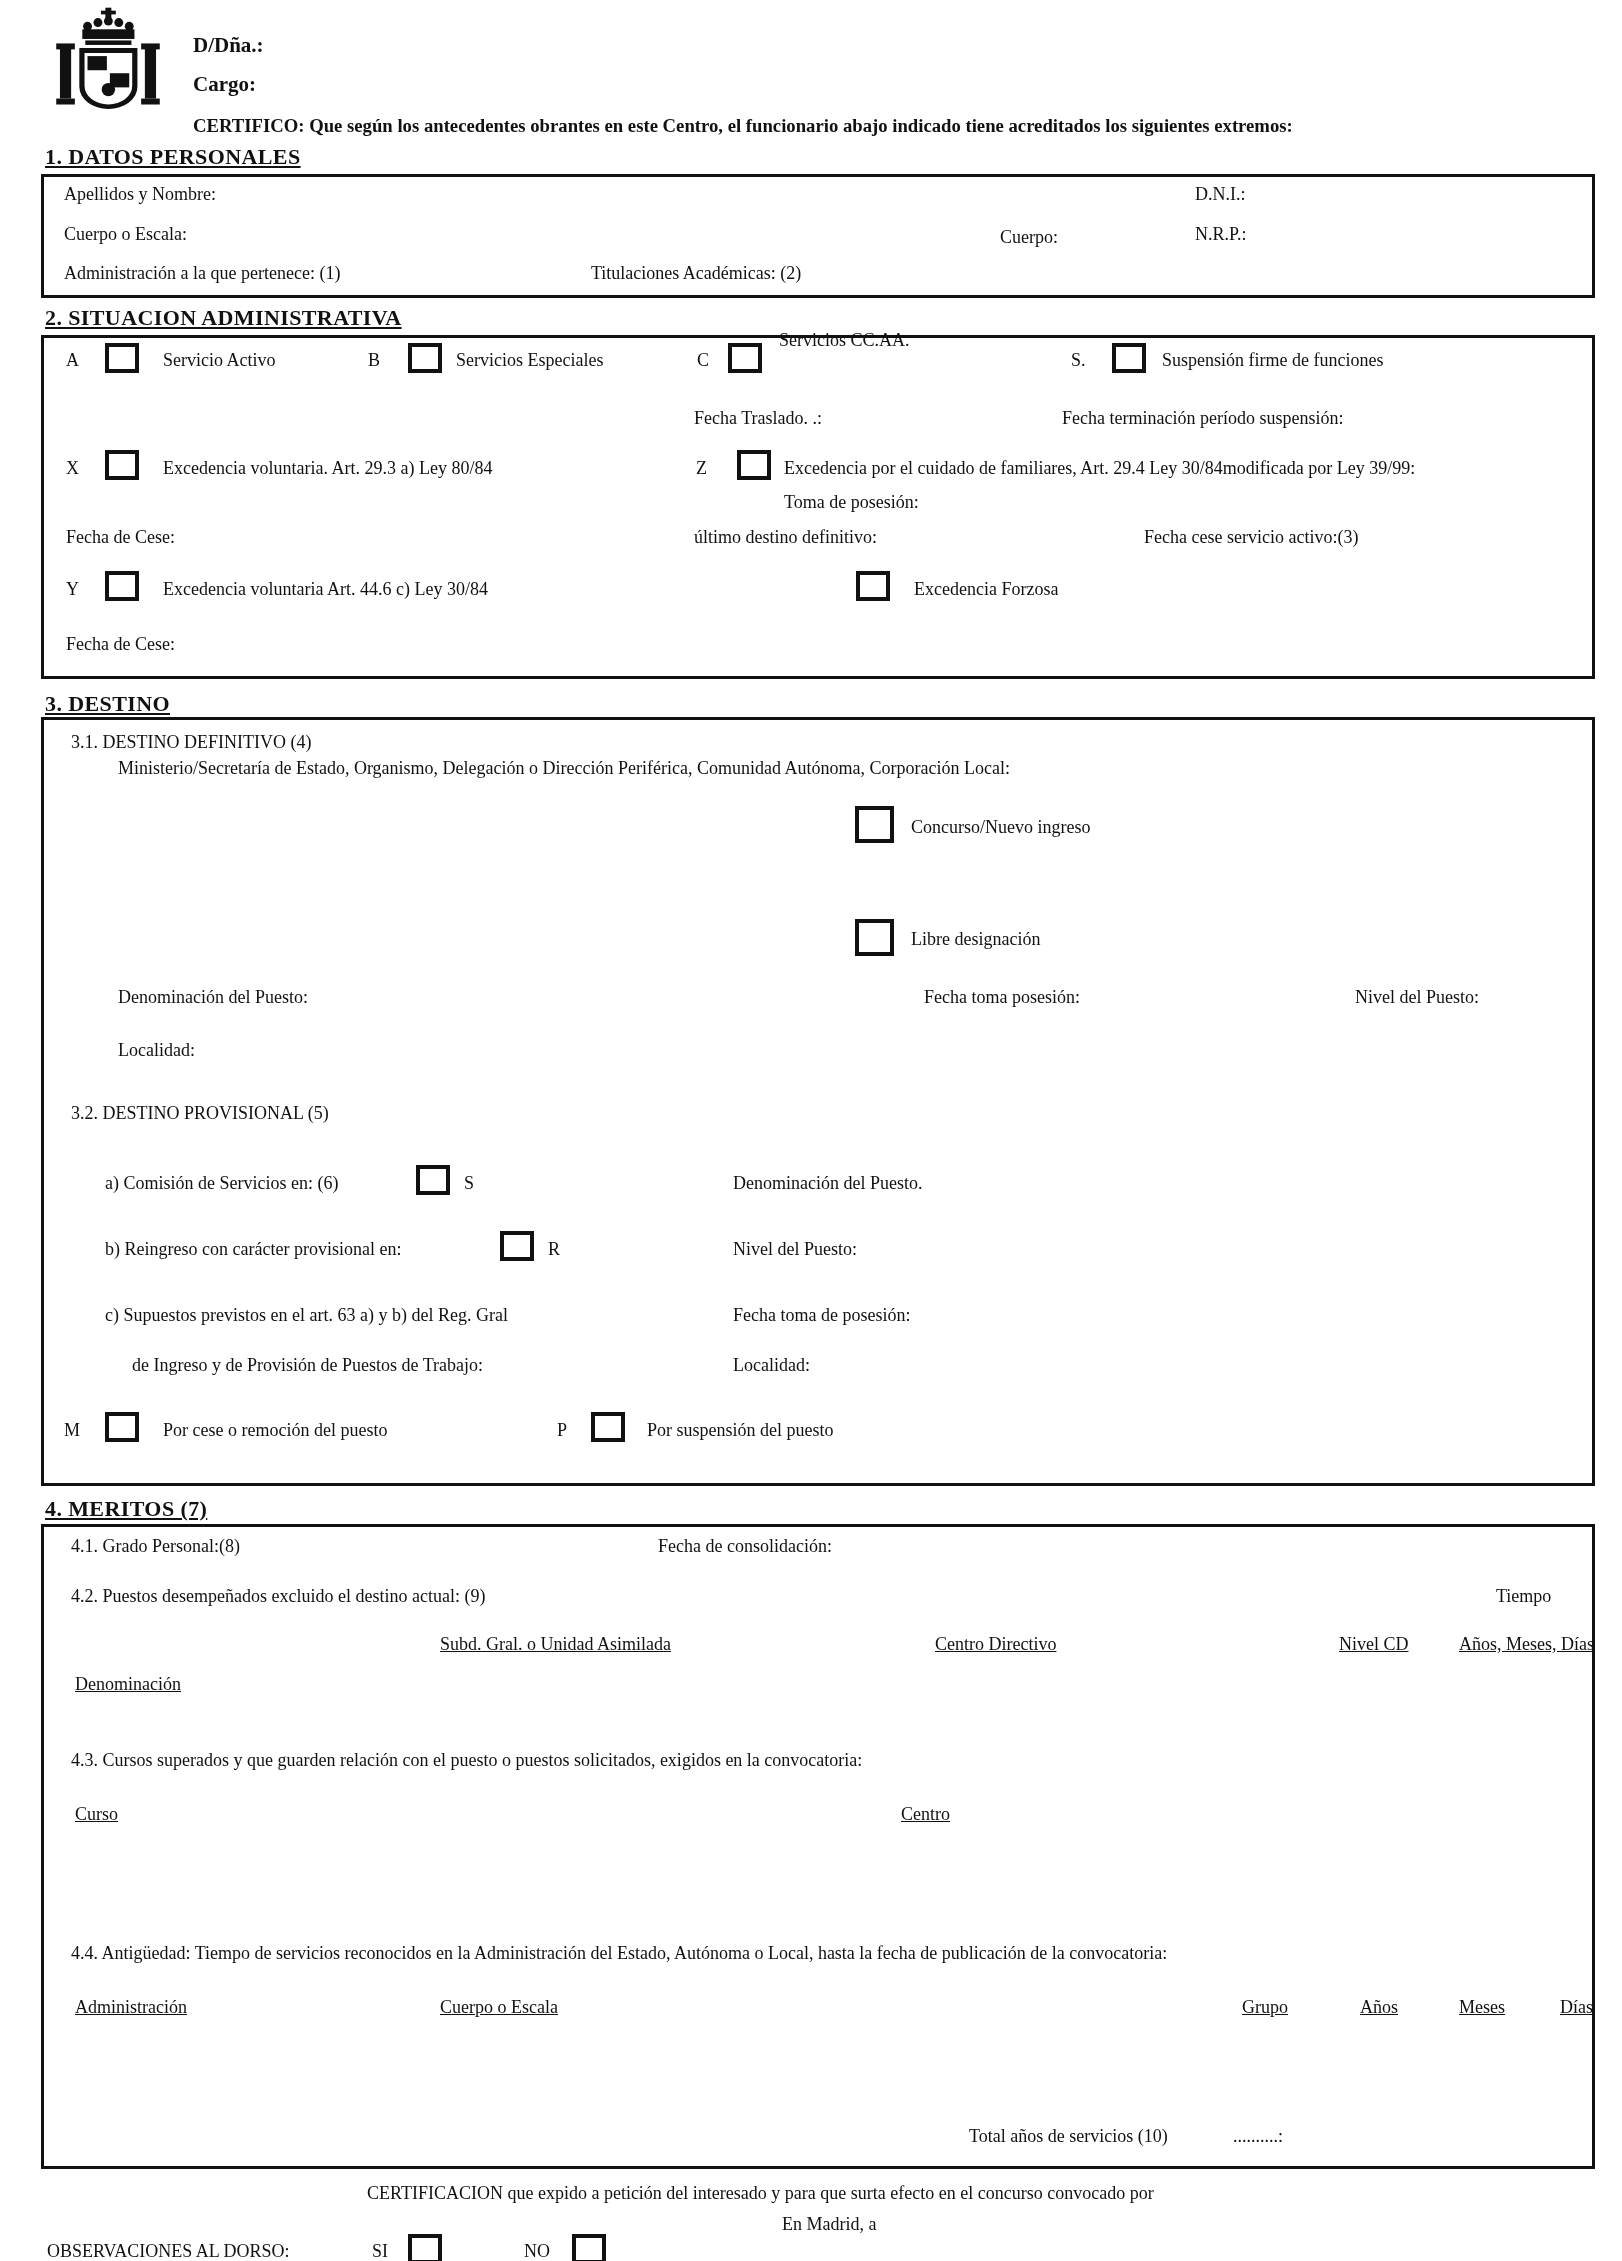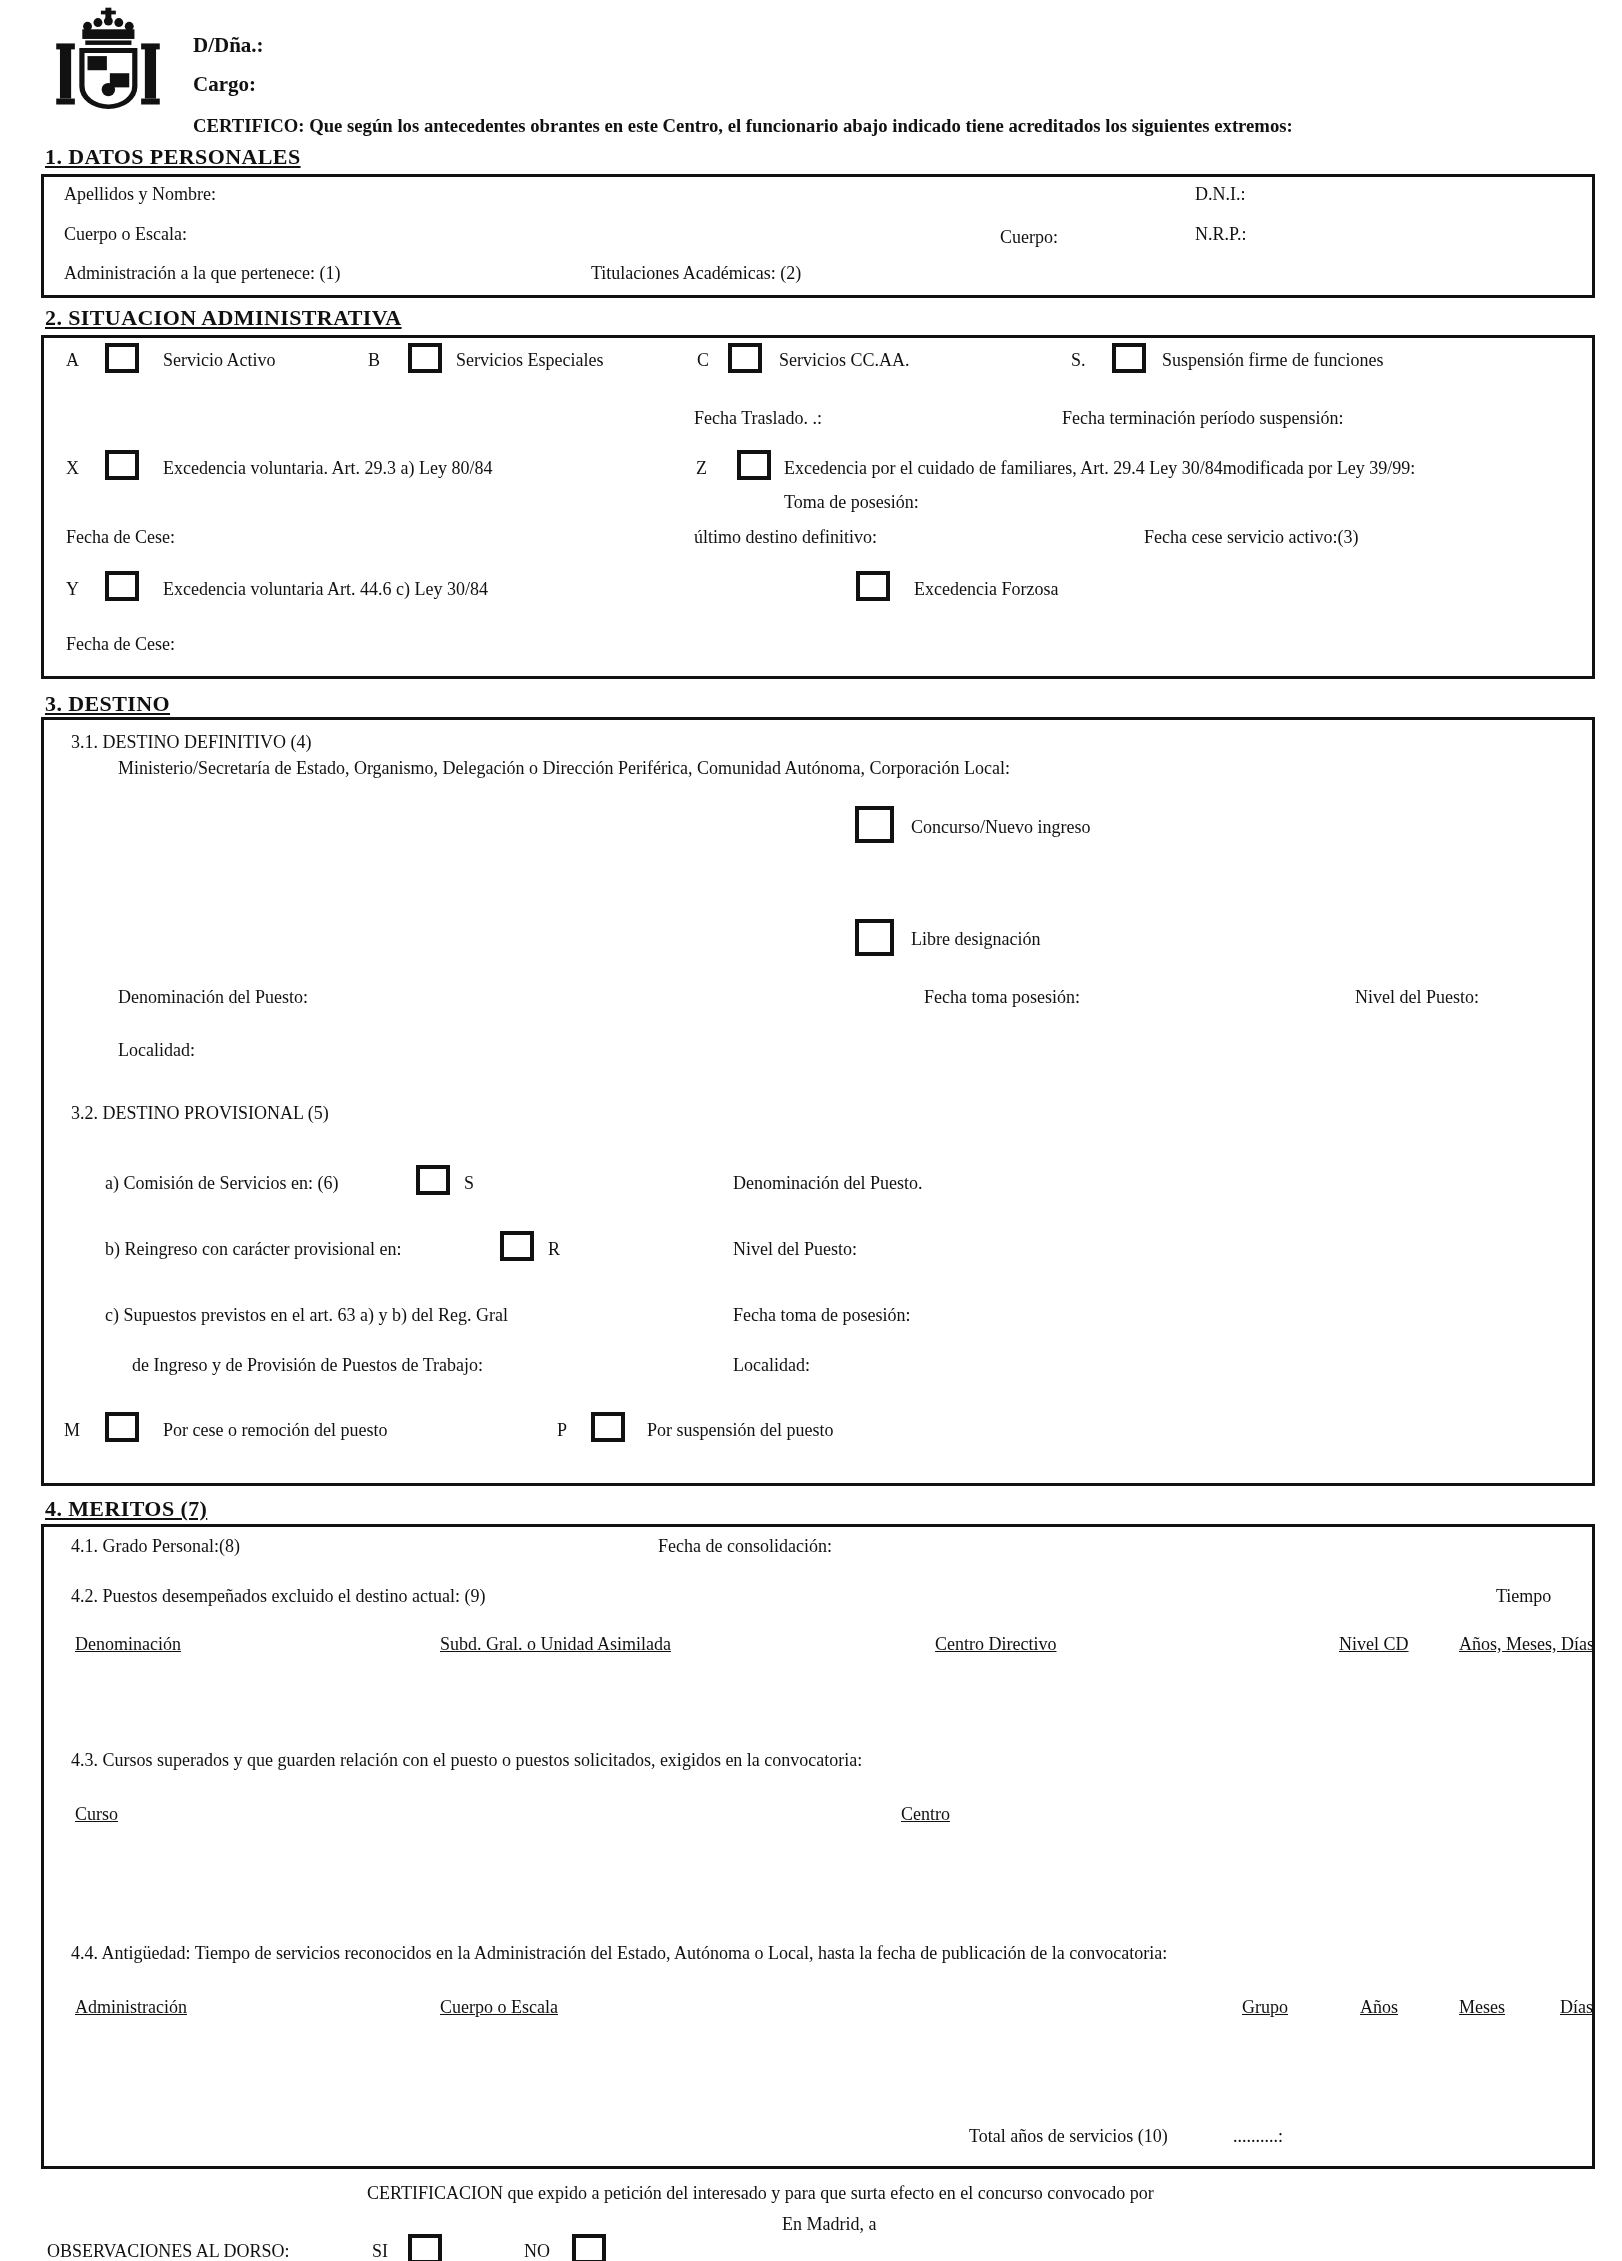--- a/index.html
+++ b/index.html
@@ -76,21 +76,21 @@
   <span class="t" style="left:66px;top:350px">A</span>
   <span class="cb" style="left:105px;top:343px"></span>
   <span class="t" style="left:163px;top:350px">Servicio Activo</span>
 
   <span class="t" style="left:368px;top:350px">B</span>
   <span class="cb" style="left:408px;top:343px"></span>
   <span class="t" style="left:456px;top:350px">Servicios Especiales</span>
 
   <span class="t" style="left:697px;top:350px">C</span>
   <span class="cb" style="left:728px;top:343px"></span>
-  <span class="t" style="left:779px;top:350px">Servicios CC.AA.</span>
+  <span class="t" style="left:779px;top:330px">Servicios CC.AA.</span>
 
   <span class="t" style="left:1071px;top:350px">S.</span>
   <span class="cb" style="left:1112px;top:343px"></span>
   <span class="t" style="left:1162px;top:350px">Suspensión firme de funciones</span>
 
   <span class="t" style="left:694px;top:408px">Fecha Traslado. .:</span>
   <span class="t" style="left:1062px;top:408px">Fecha terminación período suspensión:</span>
 
   <span class="t" style="left:66px;top:458px">X</span>
   <span class="cb" style="left:105px;top:450px"></span>
@@ -157,21 +157,21 @@
 
   <span class="st" style="left:45px;top:1496px">4. MERITOS (7)</span>
   <div class="box" style="left:41px;top:1524px;width:1554px;height:645px"></div>
 
   <span class="t" style="left:71px;top:1536px">4.1.  Grado Personal:(8)</span>
   <span class="t" style="left:658px;top:1536px">Fecha de consolidación:</span>
 
   <span class="t" style="left:71px;top:1586px">4.2.  Puestos desempeñados excluido el destino actual: (9)</span>
   <span class="t" style="left:1496px;top:1586px">Tiempo</span>
 
-  <span class="t u" style="left:75px;top:1634px">Denominación</span>
+  <span class="t u" style="left:75px;top:1674px">Denominación</span>
   <span class="t u" style="left:440px;top:1634px">Subd. Gral. o Unidad Asimilada</span>
   <span class="t u" style="left:935px;top:1634px">Centro Directivo</span>
   <span class="t u" style="left:1339px;top:1634px">Nivel CD</span>
   <span class="t u" style="left:1459px;top:1634px">Años, Meses, Días</span>
 
   <span class="t b" style="left:71px;top:1750px">4.3.  Cursos superados y que guarden relación con el puesto o puestos solicitados, exigidos en la convocatoria:</span>
   <span class="t u" style="left:75px;top:1804px">Curso</span>
   <span class="t u" style="left:901px;top:1804px">Centro</span>
 
   <span class="t" style="left:71px;top:1943px">4.4.  Antigüedad: Tiempo de servicios reconocidos en la Administración del Estado, Autónoma o Local, hasta la fecha de publicación de la convocatoria:</span>

